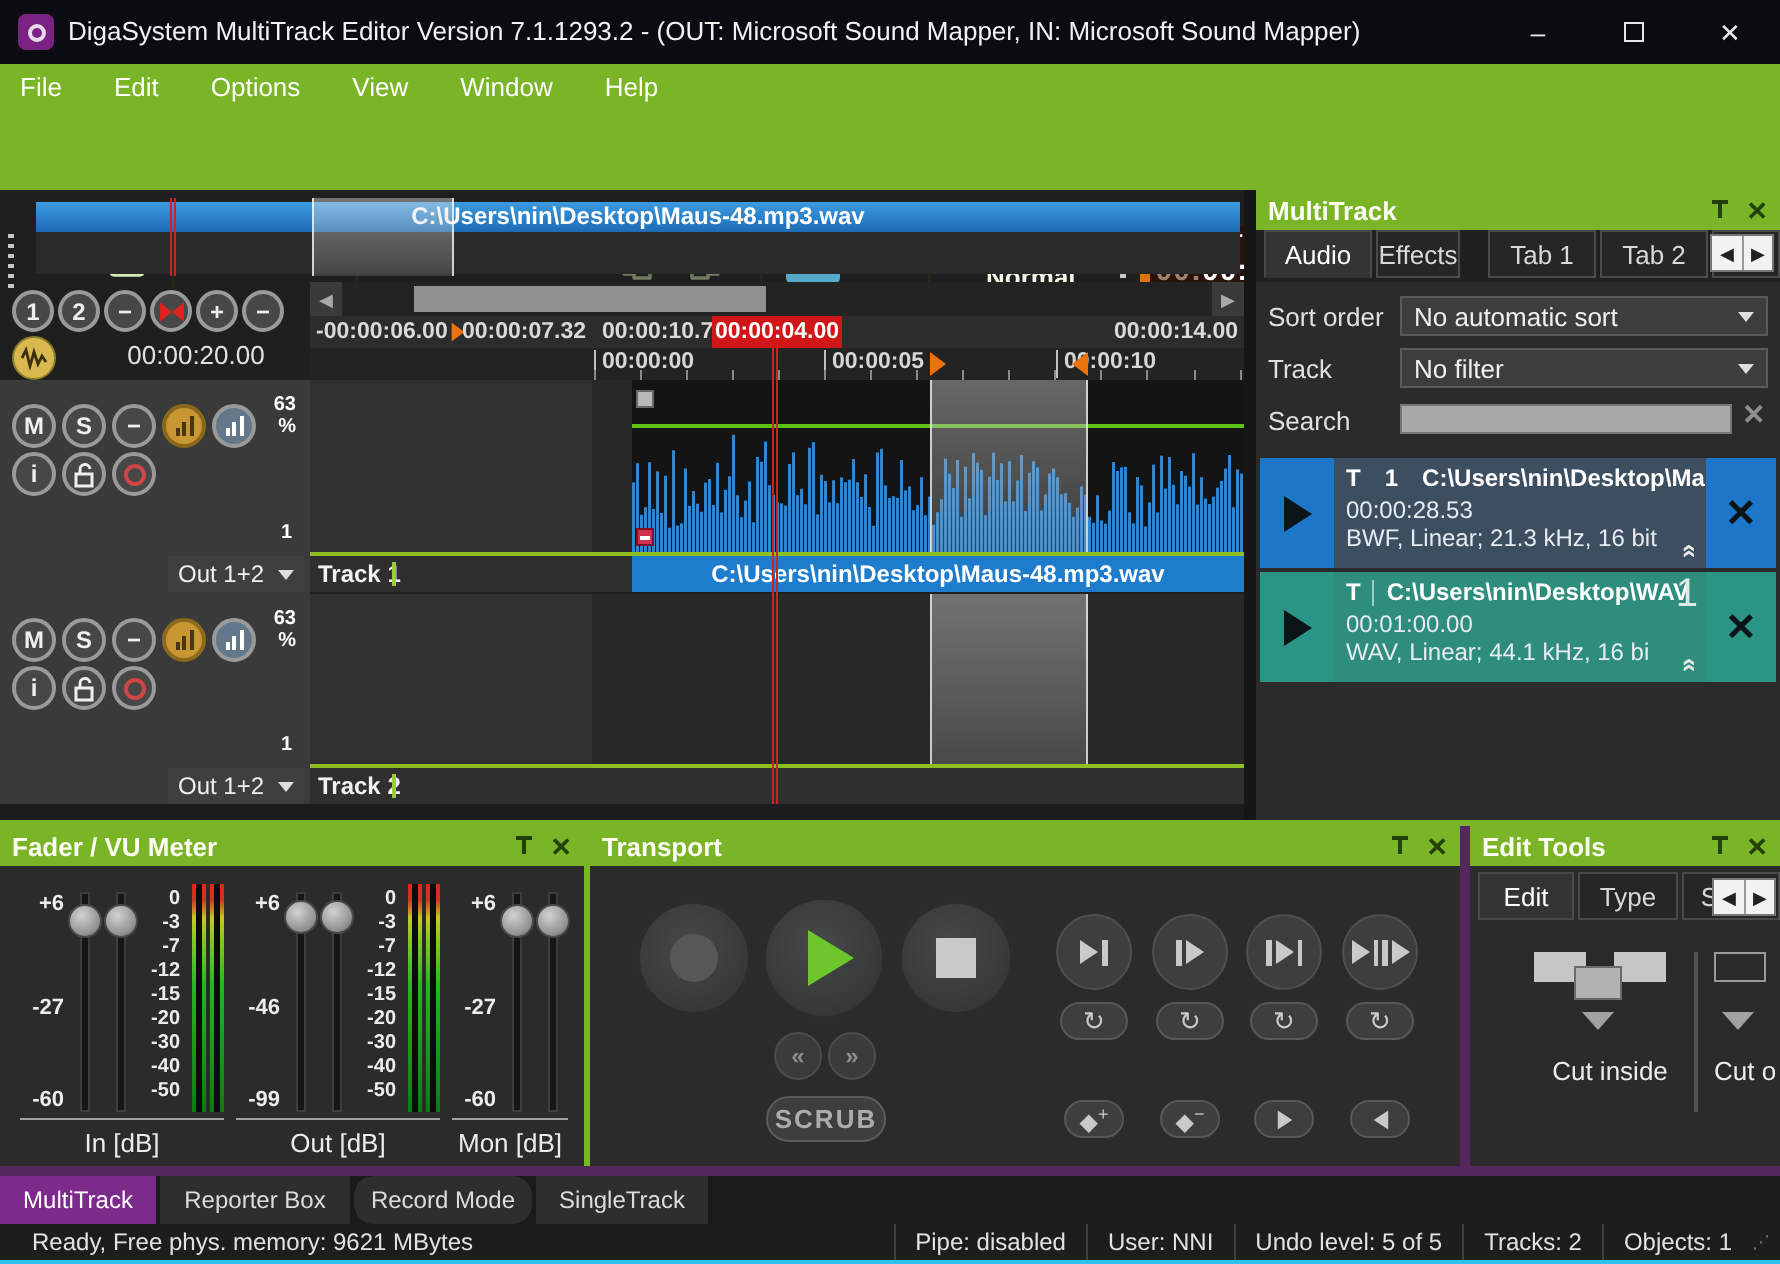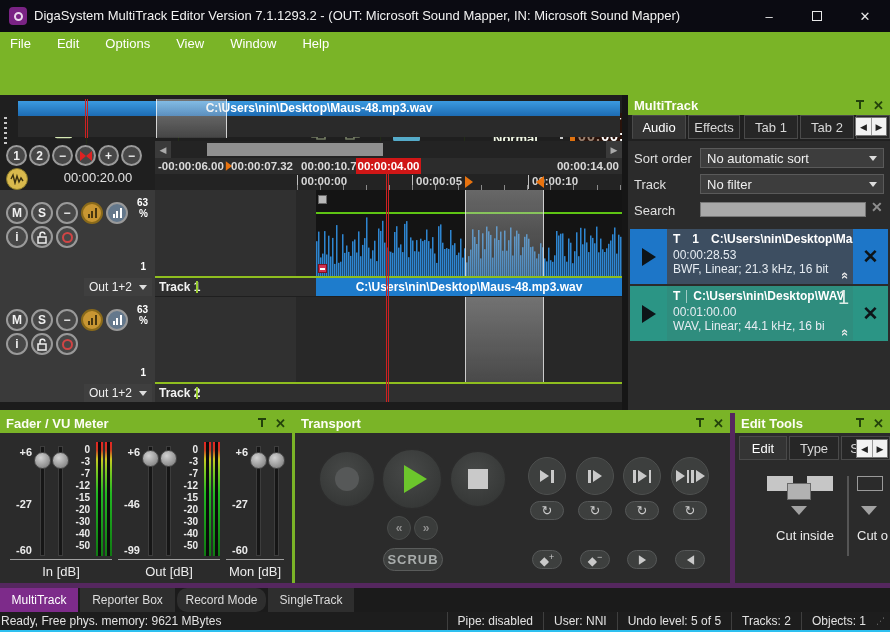--- a/index.html
+++ b/index.html
@@ -605,21 +605,21 @@
       <span>MultiTrack</span>
         <span class="sp"></span>
       <span class="pin">
           <i></i>
           <b></b>
         </span>
       <span class="phx">✕</span>
     </div>
     <div class="abs" style="left:0;top:20px;width:262px;height:26px;background:#202020;">
       <div class="ctab act" style="left:4px;width:54px;">Audio</div>
-      <div class="ctab" style="left:60px;width:52px;">Effects</div>
+      <div class="ctab" style="left:60px;width:42px;">Effects</div>
       <div class="ctab" style="left:116px;width:54px;">Tab 1</div>
       <div class="ctab" style="left:172px;width:54px;">Tab 2</div>
       <div class="ctab" style="left:228px;width:34px;">Ta</div>
       <div class="abs scrollpair" style="left:227px;top:2px;">
         <span>◀</span>
         <span>▶</span>
       </div>
     </div>
     <span class="abs cblab" style="left:6px;top:56px;">Sort order</span>
     <div class="abs cbsel" style="left:72px;top:53px;width:184px;">
@@ -858,21 +858,21 @@
 
   <div class="abs" style="left:0;top:583px;width:890px;height:5px;background:#55275f;"></div>
   <div class="abs" style="left:0;top:588px;width:890px;height:24px;background:#1b1b1b;display:flex;gap:2px;">
     <div class="btab act" style="width:78px;">MultiTrack</div>
     <div class="btab" style="width:95px;">Reporter Box</div>
     <div class="btab" style="width:89px;border-radius:10px;">Record Mode</div>
     <div class="btab" style="width:86px;">SingleTrack</div>
   </div>
 
   <div class="abs statusbar">
-    <span style="padding-left:1px;flex:1;">Ready, Free phys. memory: 9621 MBytes</span>
+    <span style="padding-left:16px;flex:1;">Ready, Free phys. memory: 9621 MBytes</span>
     <span class="sseg">Pipe: disabled</span>
     <span class="sseg">User: NNI</span>
     <span class="sseg">Undo level: 5 of 5</span>
     <span class="sseg">Tracks: 2</span>
     <span class="sseg">Objects: 1</span>
     <span style="width:14px;color:#777;font-size:9px;">⋰</span>
   </div>
 
 </div>
 

